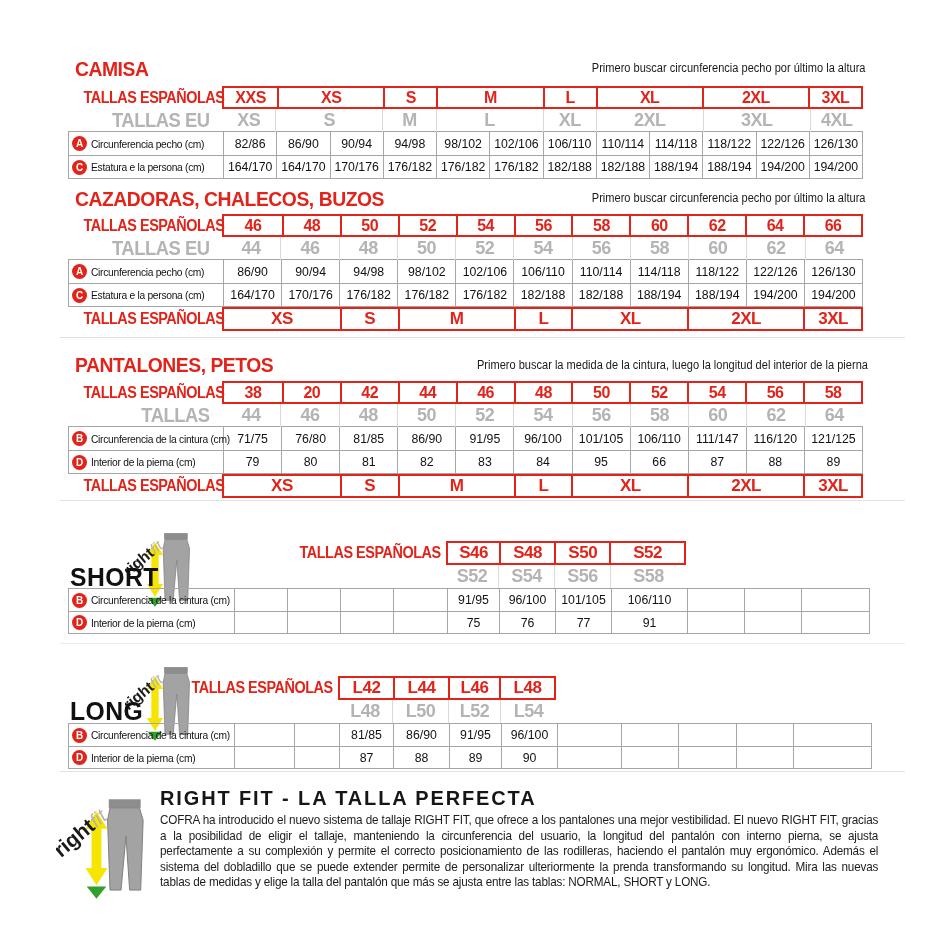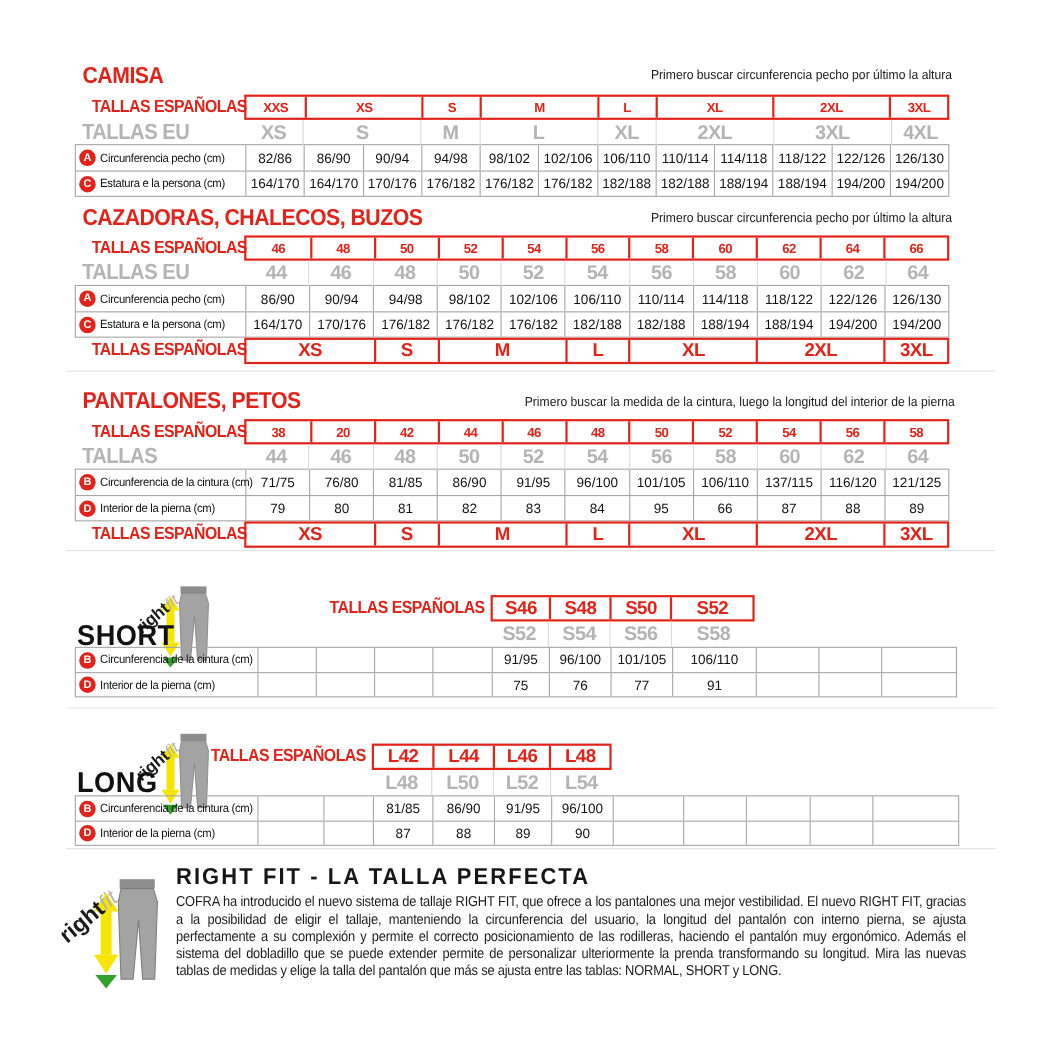--- a/index.html
+++ b/index.html
@@ -22,30 +22,30 @@
 
   
   .tbl { position:absolute; left:68px; }
   .row { display:grid; align-items:stretch; }
   .hdr { height:23px; }
   .hdr-label {
     color:var(--red); font-weight:bold; font-size:16px; text-align:right;
     padding-right:6px; align-self:center; white-space:nowrap; letter-spacing:-0.5px;
     transform:scaleX(0.9); transform-origin:right center;
   }
-  .eu-row { height:22px; }
+  .eu-row { height:22px;text-align:right; }
   .eu-label {
     color:var(--gray); font-weight:bold; font-size:20px; padding-left:7px;
     align-self:center; white-space:nowrap; letter-spacing:-0.5px;
     transform:scaleX(0.92); transform-origin:left center;
   }
   .redbox { border:2px solid var(--red); display:grid; background:#fff; }
   .redbox .cell {
     display:flex; align-items:center; justify-content:center;
-    color:var(--red); font-weight:bold; font-size:12px; letter-spacing:-0.5px;
+    color:var(--red); font-weight:bold; font-size:16px; letter-spacing:-0.5px;
   }
   .redbox .cell:not(:first-child) { border-left:2px solid var(--red); }
   .eubox { display:grid; }
   .eubox .cell {
     display:flex; align-items:center; justify-content:center;
     color:var(--gray); font-weight:bold; font-size:18px; letter-spacing:-0.5px;
   }
   .eubox .cell:not(:first-child) { border-left:1px solid #dadada; }
   .c12 { grid-template-columns:repeat(12,1fr); }
   .c11 { grid-template-columns:repeat(11,1fr); }
@@ -270,21 +270,21 @@
       </div>
   </div>
   <div class="body">
     <div class="row m11">
       <div class="cell-label">
         <span class="badge">B</span>
         <span class="lt">Circunferencia de la cintura (cm)</span>
       </div>
       <div class="contents">
         
-      <div class="val">71/75</div><div class="val">76/80</div><div class="val">81/85</div><div class="val">86/90</div><div class="val">91/95</div><div class="val">96/100</div><div class="val">101/105</div><div class="val">106/110</div><div class="val">137/115</div><div class="val">116/120</div><div class="val">121/125</div></div>
+      <div class="val">71/75</div><div class="val">76/80</div><div class="val">81/85</div><div class="val">86/90</div><div class="val">91/95</div><div class="val">96/100</div><div class="val">101/105</div><div class="val">106/110</div><div class="val">111/147</div><div class="val">116/120</div><div class="val">121/125</div></div>
     </div>
     <div class="row m11">
       <div class="cell-label">
         <span class="badge">D</span>
         <span class="lt">Interior de la pierna (cm)</span>
       </div>
       <div class="contents">
         
       <div class="val">79</div><div class="val">80</div><div class="val">81</div><div class="val">82</div><div class="val">83</div><div class="val">84</div><div class="val">95</div><div class="val">66</div><div class="val">87</div><div class="val">88</div><div class="val">89</div></div>
     </div>

